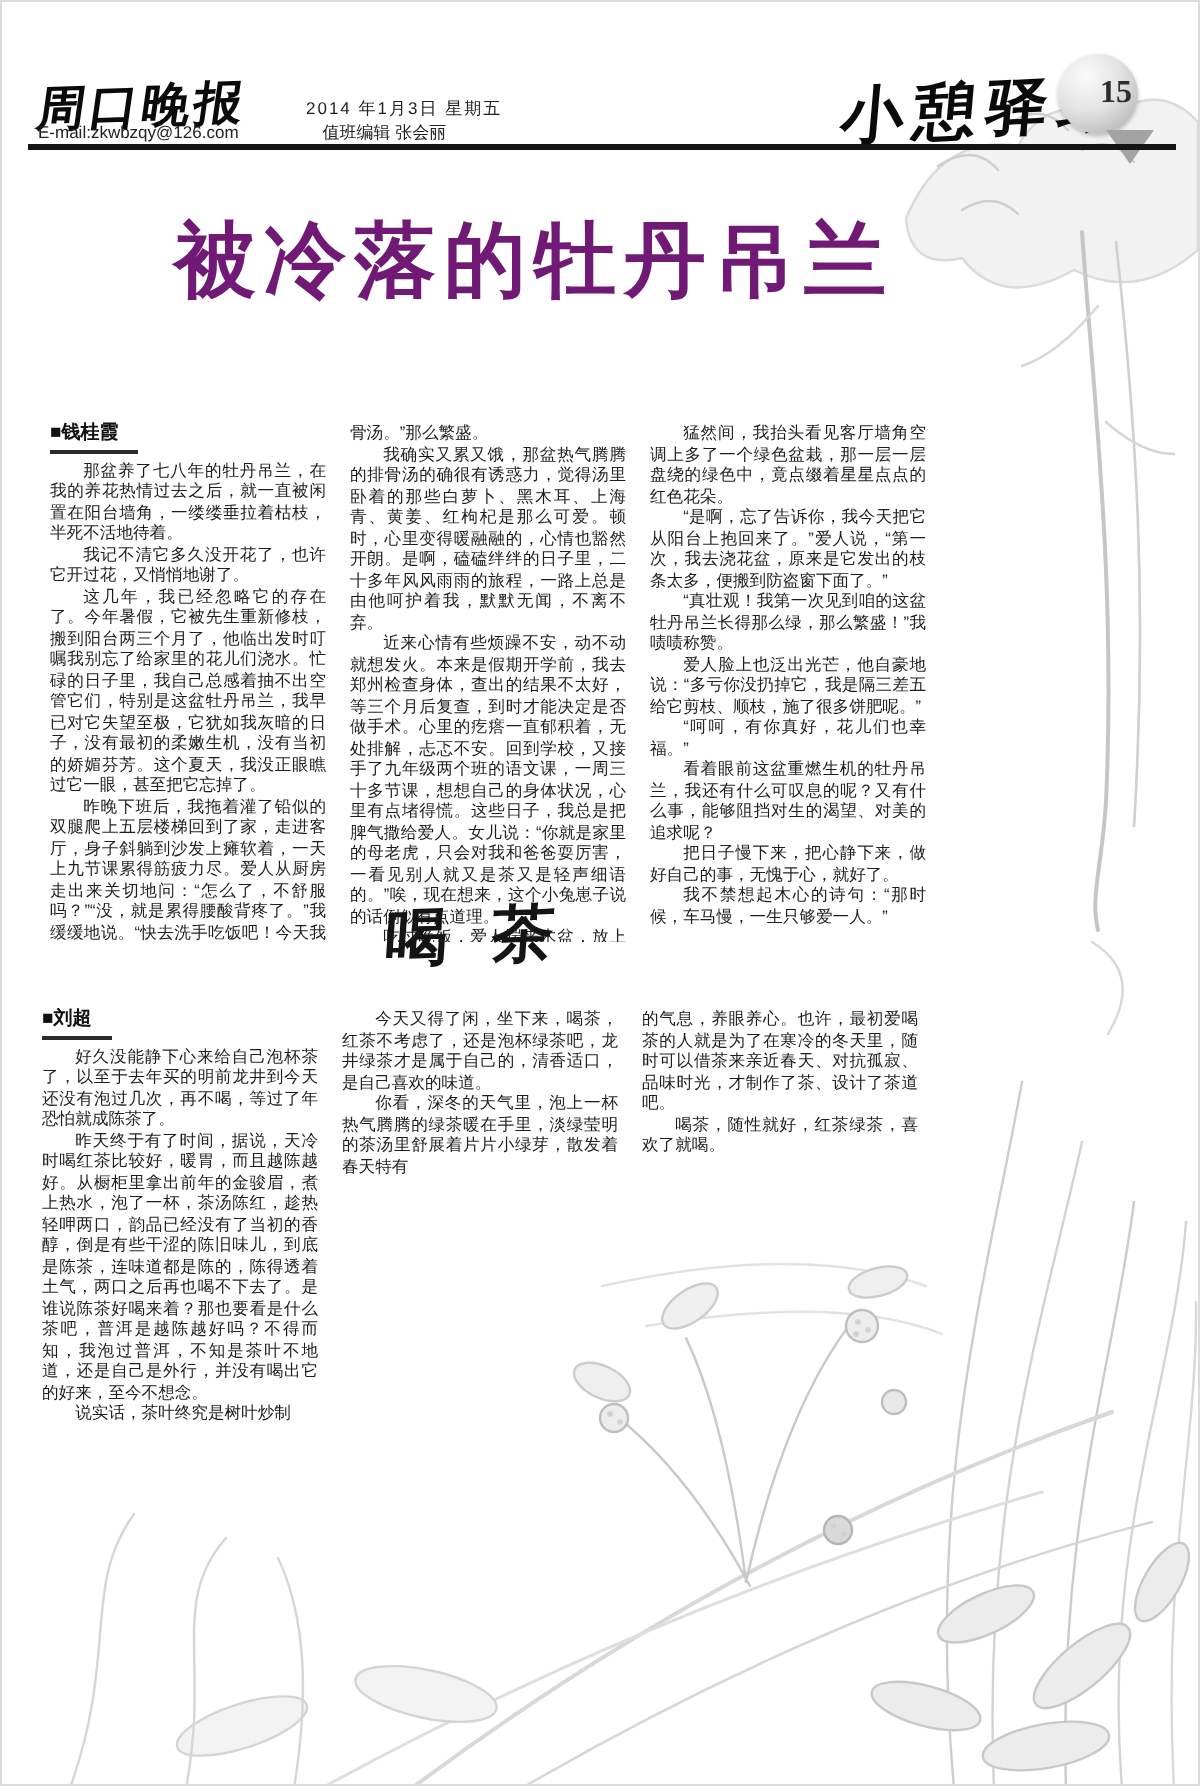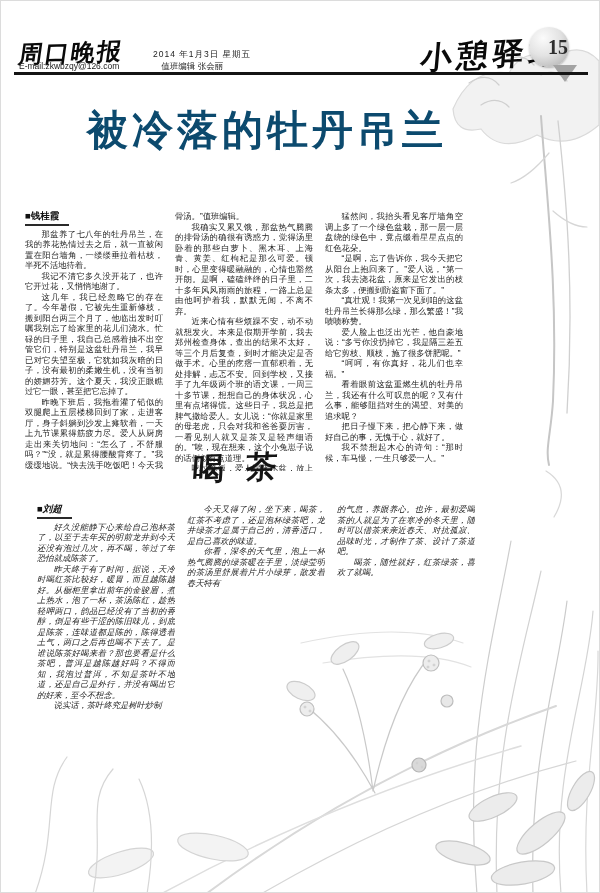--- a/index.html
+++ b/index.html
@@ -25,45 +25,45 @@
     position:absolute; left:420px; top:33px;
     font-size:31px; font-weight:900; letter-spacing:5px;
     transform: skewX(-8deg) rotate(-3deg); color:#0a0a0a;
   }
   .page-badge {
     position:absolute; left:528px; top:26px; width:40px; height:40px;
     border-radius:50%;
     background: radial-gradient(circle at 35% 28%, #fbfbfb 0%, #e3e3e3 45%, #a8a8a8 100%);
     display:flex; align-items:center; justify-content:center;
     font-family:"Liberation Serif", serif;
-    font-size:20px; font-weight:bold; color:#2e2e2e;
+    font-size:16px; font-weight:bold; color:#2e2e2e;
     box-shadow: 0 1px 2px rgba(0,0,0,.25);
     padding-left: 18px;
   }
   .page-pointer {
     position:absolute; left:552px; top:64px; width:0; height:0;
     border-left:12px solid transparent; border-right:12px solid transparent;
     border-top:17px solid #a3a3a3;
   }
   .header-rule { position:absolute; left:13px; top:71px; width:574px; height:3px; background:#141414; }
 
   
   .a1-title {
     position:absolute; left:86px; top:102px;
-    font-size:41px; font-weight:900; letter-spacing:4px; color:#0c4a6e;
+    font-size:41px; font-weight:900; letter-spacing:4px; color:#701a75;
   }
   .a1-cols { position:absolute; left:24px; top:164px; width:438px; height:260px; display:flex; gap:12px;margin-top:46px; }
 
   
   .a2-title {
     position:absolute; left:192px; top:446px;
     font-size:31px; font-weight:800; letter-spacing:22px;
     transform: skewX(-6deg) rotate(-2deg); color:#141414;
   }
-  .a2-cols { position:absolute; left:36px; top:503px; width:438px; height:212px; display:flex; gap:12px;font-style:italic; }
+  .a2-cols { position:absolute; left:20px; top:503px; width:438px; height:212px; display:flex; gap:12px; }
 
   
   .col { width:138px; overflow:hidden; font-size:8.3px; line-height:10.5px; color:#1d1d1d; }
   .col p { text-align:justify; text-indent:2em; }
   .col p.cont { text-indent:0; }
   .author-tag {
     display:inline-block; font-size:9.5px; font-weight:bold; color:#111;
     border-bottom:2px solid #2a2a2a; padding:0 10px 2px 0; margin-bottom:3px;
   }
   .a2-col2 { max-height:138px; }
@@ -147,21 +147,21 @@
 
     <div class="a1-cols">
       <div class="col">
         <span class="author-tag">■钱桂霞</span>
         <p>那盆养了七八年的牡丹吊兰，在我的养花热情过去之后，就一直被闲置在阳台墙角，一缕缕垂拉着枯枝，半死不活地待着。</p>
         <p>我记不清它多久没开花了，也许它开过花，又悄悄地谢了。</p>
         <p>这几年，我已经忽略它的存在了。今年暑假，它被先生重新修枝，搬到阳台两三个月了，他临出发时叮嘱我别忘了给家里的花儿们浇水。忙碌的日子里，我自己总感着抽不出空管它们，特别是这盆牡丹吊兰，我早已对它失望至极，它犹如我灰暗的日子，没有最初的柔嫩生机，没有当初的娇媚芬芳。这个夏天，我没正眼瞧过它一眼，甚至把它忘掉了。</p>
         <p>昨晚下班后，我拖着灌了铅似的双腿爬上五层楼梯回到了家，走进客厅，身子斜躺到沙发上瘫软着，一天上九节课累得筋疲力尽。爱人从厨房走出来关切地问：“怎么了，不舒服吗？”“没，就是累得腰酸背疼了。”我缓缓地说。“快去洗手吃饭吧！今天我给你炖的排</p>
       </div>
       <div class="col">
-        <p class="cont">骨汤。”值班编辑。</p>
+        <p class="cont">骨汤。”那么繁盛。</p>
         <p>我确实又累又饿，那盆热气腾腾的排骨汤的确很有诱惑力，觉得汤里卧着的那些白萝卜、黑木耳、上海青、黄姜、红枸杞是那么可爱。顿时，心里变得暖融融的，心情也豁然开朗。是啊，磕磕绊绊的日子里，二十多年风风雨雨的旅程，一路上总是由他呵护着我，默默无闻，不离不弃。</p>
         <p>近来心情有些烦躁不安，动不动就想发火。本来是假期开学前，我去郑州检查身体，查出的结果不太好，等三个月后复查，到时才能决定是否做手术。心里的疙瘩一直郁积着，无处排解，忐忑不安。回到学校，又接手了九年级两个班的语文课，一周三十多节课，想想自己的身体状况，心里有点堵得慌。这些日子，我总是把脾气撒给爱人。女儿说：“你就是家里的母老虎，只会对我和爸爸耍厉害，一看见别人就又是茶又是轻声细语的。”唉，现在想来，这个小兔崽子说的话倒似有点道理。</p>
         <p>吃过晚饭，爱人端来木盆，放上中药，倒上热水，邀请我一起泡脚，浓浓的中药味里，飘着高一声低一声凌乱无序的话语。</p>
       </div>
       <div class="col">
         <p>猛然间，我抬头看见客厅墙角空调上多了一个绿色盆栽，那一层一层盘绕的绿色中，竟点缀着星星点点的红色花朵。</p>
         <p>“是啊，忘了告诉你，我今天把它从阳台上抱回来了。”爱人说，“第一次，我去浇花盆，原来是它发出的枝条太多，便搬到防盗窗下面了。”</p>
         <p>“真壮观！我第一次见到咱的这盆牡丹吊兰长得那么绿，那么繁盛！”我啧啧称赞。</p>
         <p>爱人脸上也泛出光芒，他自豪地说：“多亏你没扔掉它，我是隔三差五给它剪枝、顺枝，施了很多饼肥呢。”</p>
         <p>“呵呵，有你真好，花儿们也幸福。”</p>

